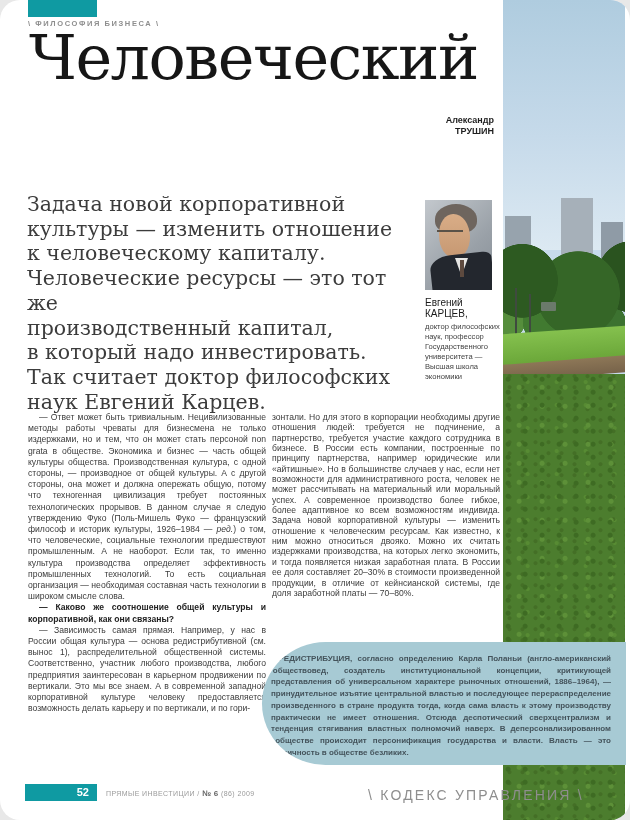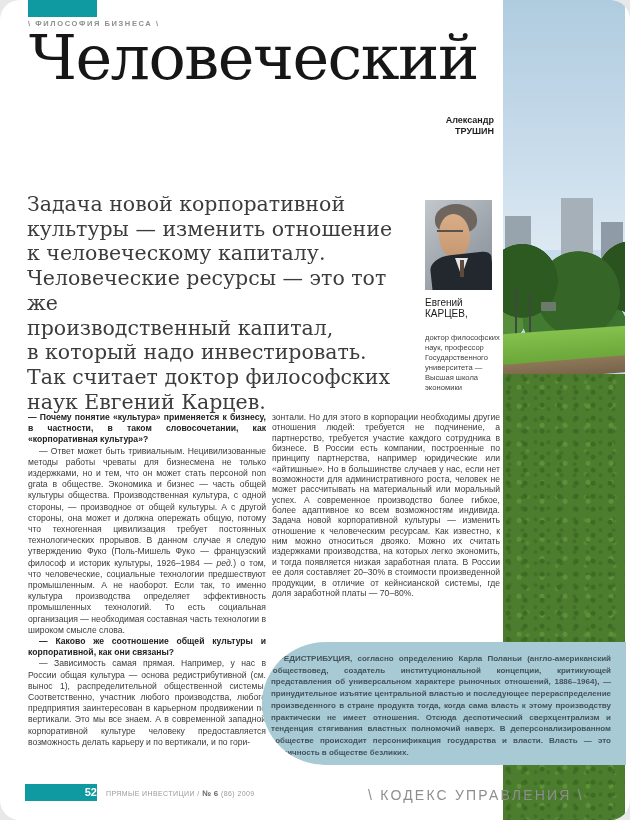--- a/index.html
+++ b/index.html
@@ -58,39 +58,39 @@
   .p-face{position:absolute;left:14px;top:14px;width:31px;height:44px;
     background:linear-gradient(180deg,#d9ad87,#c69872);border-radius:46% 54% 48% 52%;}
   .p-glasses{position:absolute;left:12px;top:30px;width:26px;height:2px;background:#5a5248;}
   .p-suit{position:absolute;left:6px;top:54px;width:62px;height:40px;background:#23272e;
     border-radius:34% 14% 0 0;transform:rotate(-6deg);}
   .p-shirt{position:absolute;left:30px;top:58px;width:13px;height:18px;background:#e6e6e4;
     clip-path:polygon(0 0,100% 0,50% 100%);}
   .p-tie{position:absolute;left:35px;top:60px;width:4px;height:17px;background:#5d4a3f;}
   .caption{position:absolute;left:425px;top:297px;width:80px;}
   .cap-name{font-size:10px;line-height:11px;font-weight:normal;color:#1a1a1a;}
-  .cap-desc{margin-top:14px;font-size:7.6px;line-height:9.9px;color:#3f3f3f;white-space:pre-line;}
+  .cap-desc{margin-top:3px;font-size:7.6px;line-height:9.9px;color:#3f3f3f;white-space:pre-line;}
   
   .col{position:absolute;top:412px;text-align:justify;color:#3b3b3b;overflow:hidden;}
   .col-left{left:28px;width:238px;height:358px;font-size:8.6px;line-height:11.2px;}
   .col-right{left:272px;width:228px;height:228px;font-size:8.6px;line-height:10.35px;}
   .col p{margin:0;}
   .col p.q{font-weight:bold;color:#222222;}
   .col p.ind{text-indent:11px;}
   
   .note{position:absolute;left:262px;top:642px;width:364px;height:123px;
     background:#a7cad4;border-radius:64px 0 0 64px / 62px 0 0 62px;overflow:hidden;}
   .note-curve{float:left;width:26px;height:123px;
     shape-outside:polygon(0 0,22px 0,11px 18%,4px 35%,0 50%,4px 65%,11px 82%,24px 100%,0 100%);}
   .note p{margin:0;padding:11px 15px 0 9px;font-size:8px;line-height:11.7px;
     font-weight:bold;color:#44535b;text-align:justify;}
   
   .f-pagenum{position:absolute;left:25px;top:784px;width:72px;height:17px;background:#0f9aa2;
     color:#ffffff;font-weight:bold;font-size:11px;line-height:17px;text-align:right;
-    box-sizing:border-box;}
+    padding-right:8px;box-sizing:border-box;}
   .f-mag{position:absolute;left:106px;top:789px;font-size:7px;letter-spacing:0.4px;color:#9a9a9a;white-space:nowrap;}
   .f-mag b{font-size:8px;color:#666666;}
   .f-right{position:absolute;left:368px;top:787px;font-size:14px;letter-spacing:2.2px;
     color:#8e8e8e;white-space:nowrap;text-align:center;}
 </style>
 </head>
 <body>
 
 <div class="page">
 
@@ -138,21 +138,20 @@
     <div class="cap-name">КАРЦЕВ,</div>
     <div class="cap-desc">доктор философских
 наук, профессор
 Государственного
 университета —
 Высшая школа
 экономики</div>
   </div>
 
   <div class="col col-left">
-    <p class="q">— Почему понятие «культура» применяется к бизнесу, в частности, в таком словосочетании, как «корпоративная культура»?</p>
     <p class="ind"><span>— Ответ может быть тривиальным. Нецивилизованные методы работы чреваты для бизнесмена не только издержками, но и тем, что он может стать персоной non grata в обществе. Экономика и бизнес — часть общей культуры общества. Производственная культура, с одной стороны, — производное от общей культуры. А с другой стороны, она может и должна опережать общую, потому что техногенная цивилизация требует постоянных технологических прорывов. В данном случае я следую утверждению Фуко (Поль-Мишель Фуко — французский философ и историк культуры, 1926–1984 — </span><i>ред.</i><span>) о том, что человеческие, социальные технологии предшествуют промышленным. А не наоборот. Если так, то именно культура производства определяет эффективность промышленных технологий. То есть социальная организация — необходимая составная часть технологии в широком смысле слова.</span></p>
     <p class="q ind">— Каково же соотношение общей культуры и корпоративной, как они связаны?</p>
     <p class="ind">— Зависимость самая прямая. Например, у нас в России общая культура — основа редистрибутивной (см. вынос 1), распределительной общественной системы. Соответственно, участник любого производства, любого предприятия заинтересован в карьерном продвижении по вертикали. Это мы все знаем. А в современной западной корпоративной культуре человеку предоставляется возможность делать карьеру и по вертикали, и по гори-</p>
   </div>
   <div class="col col-right">
     <p>зонтали. Но для этого в корпорации необходимы другие отношения людей: требуется не подчинение, а партнерство, требуется участие каждого сотрудника в бизнесе. В России есть компании, построенные по принципу партнерства, например юридические или «айтишные». Но в большинстве случаев у нас, если нет возможности для административного роста, человек не может рассчитывать на материальный или моральный успех. А современное производство более гибкое, более адаптивное ко всем возможностям индивида. Задача новой корпоративной культуры — изменить отношение к человеческим ресурсам. Как известно, к ним можно относиться двояко. Можно их считать издержками производства, на которых легко экономить, и тогда появляется низкая заработная плата. В России ее доля составляет 20–30% в стоимости произведенной продукции, в отличие от кейнсианской системы, где доля заработной платы — 70–80%.</p>
   </div>
 
   <div class="note">
     <div class="note-curve"></div>

